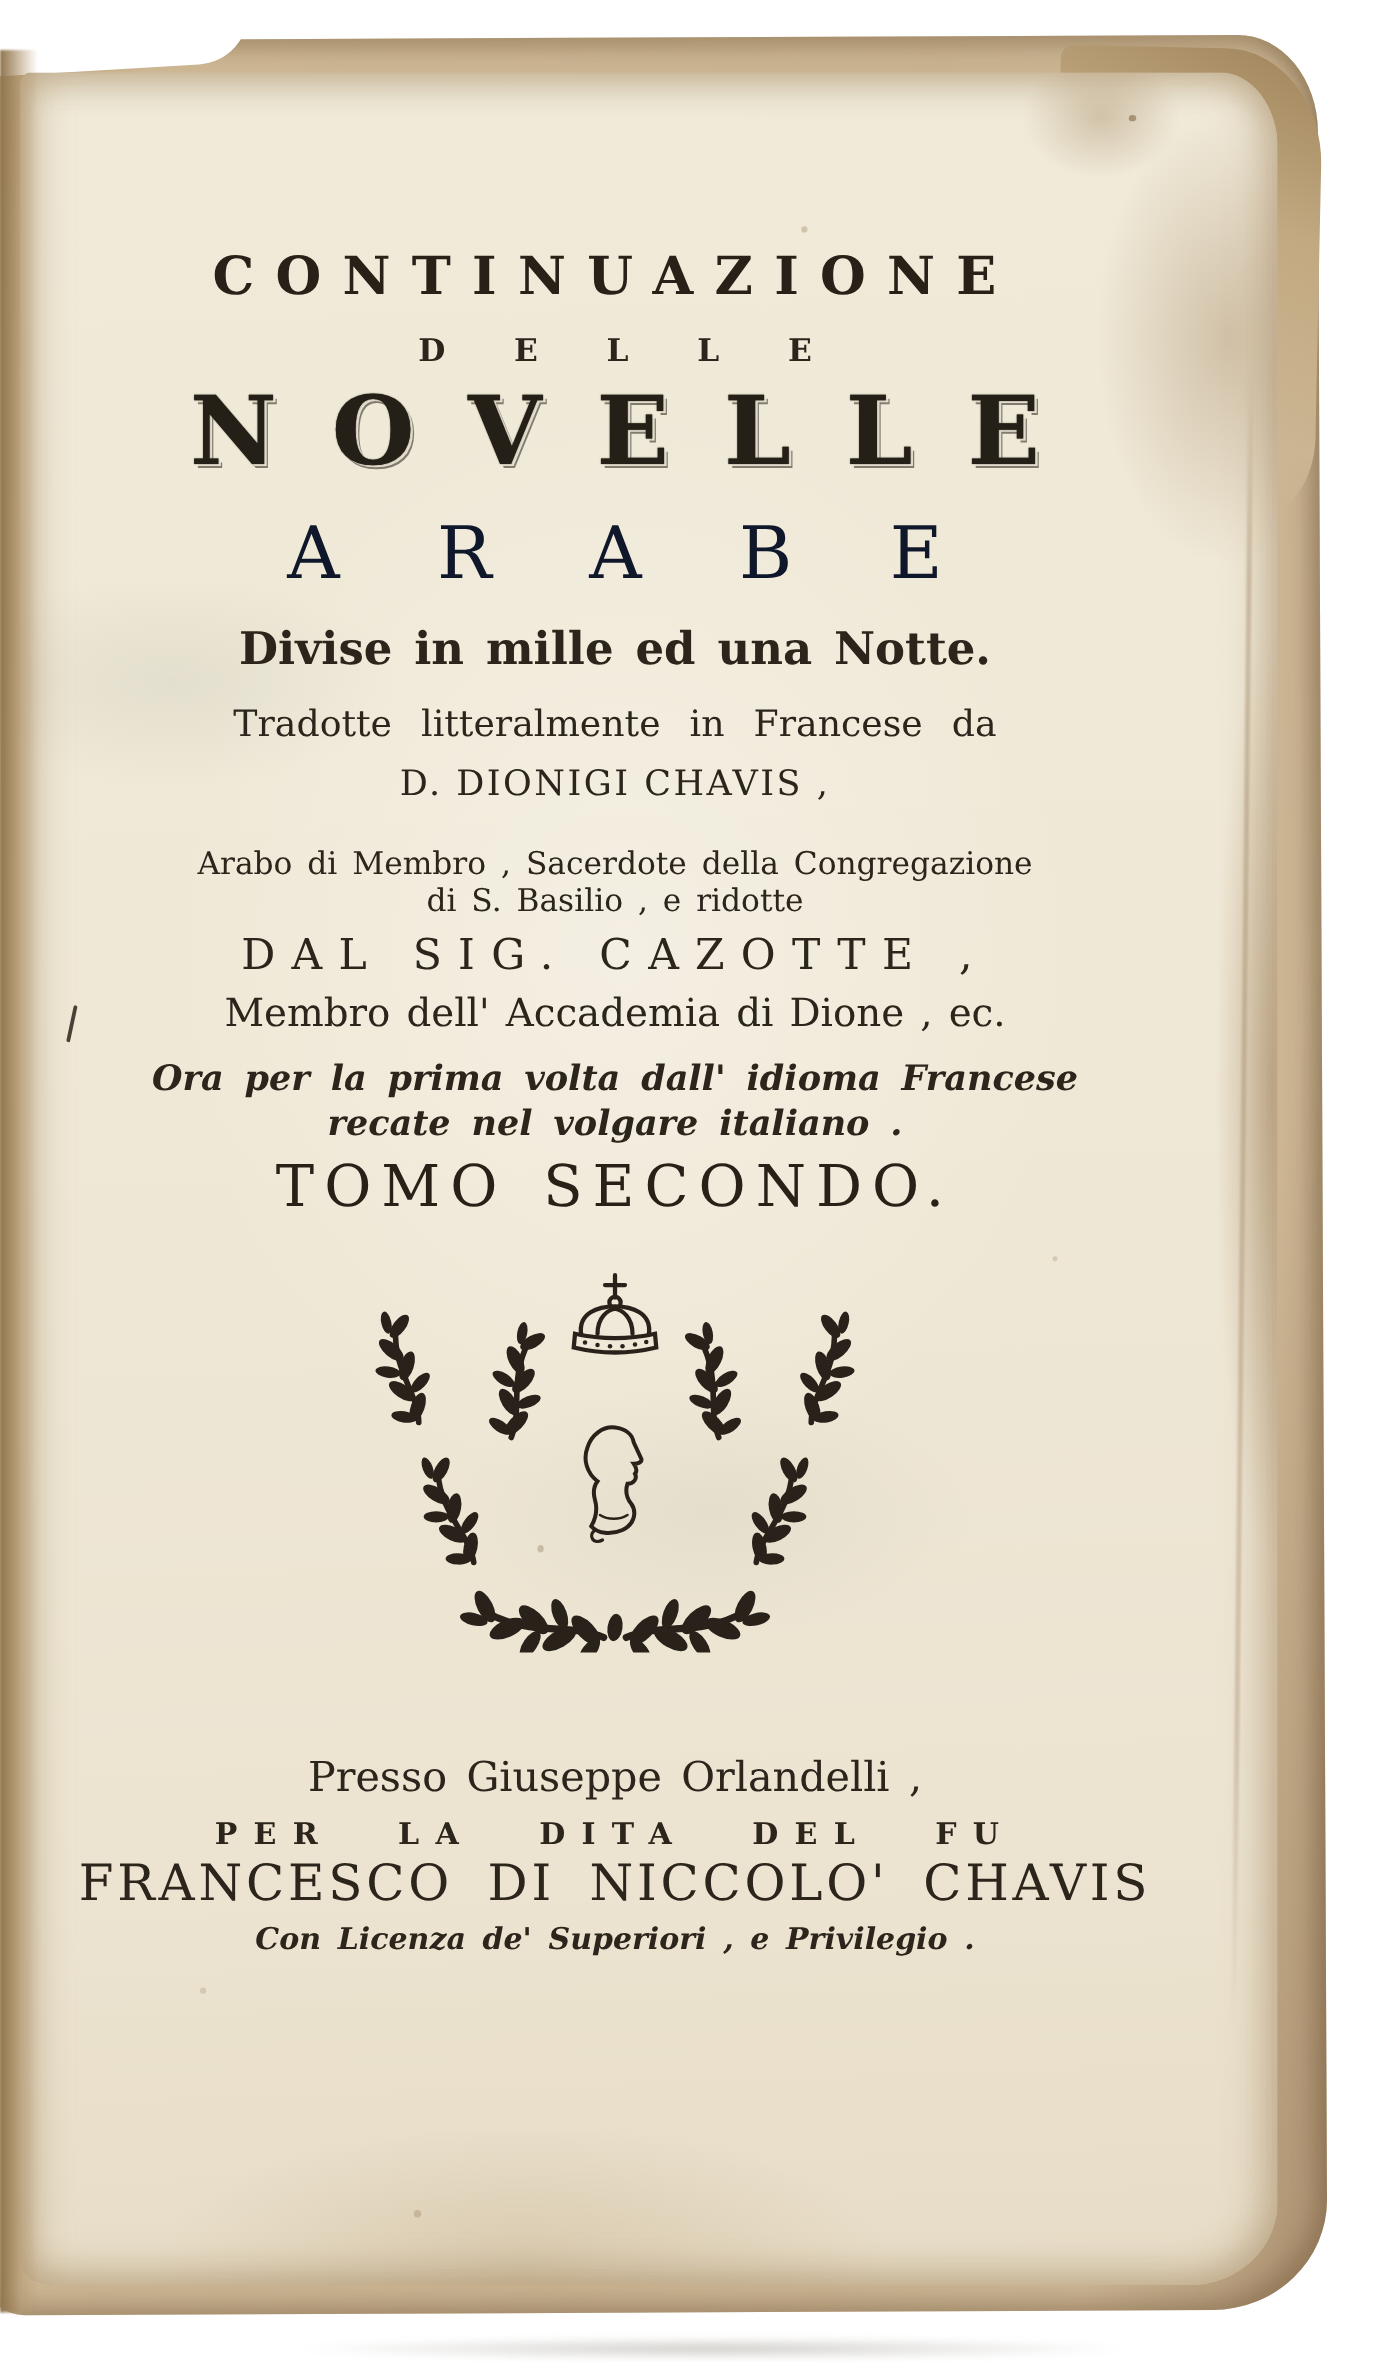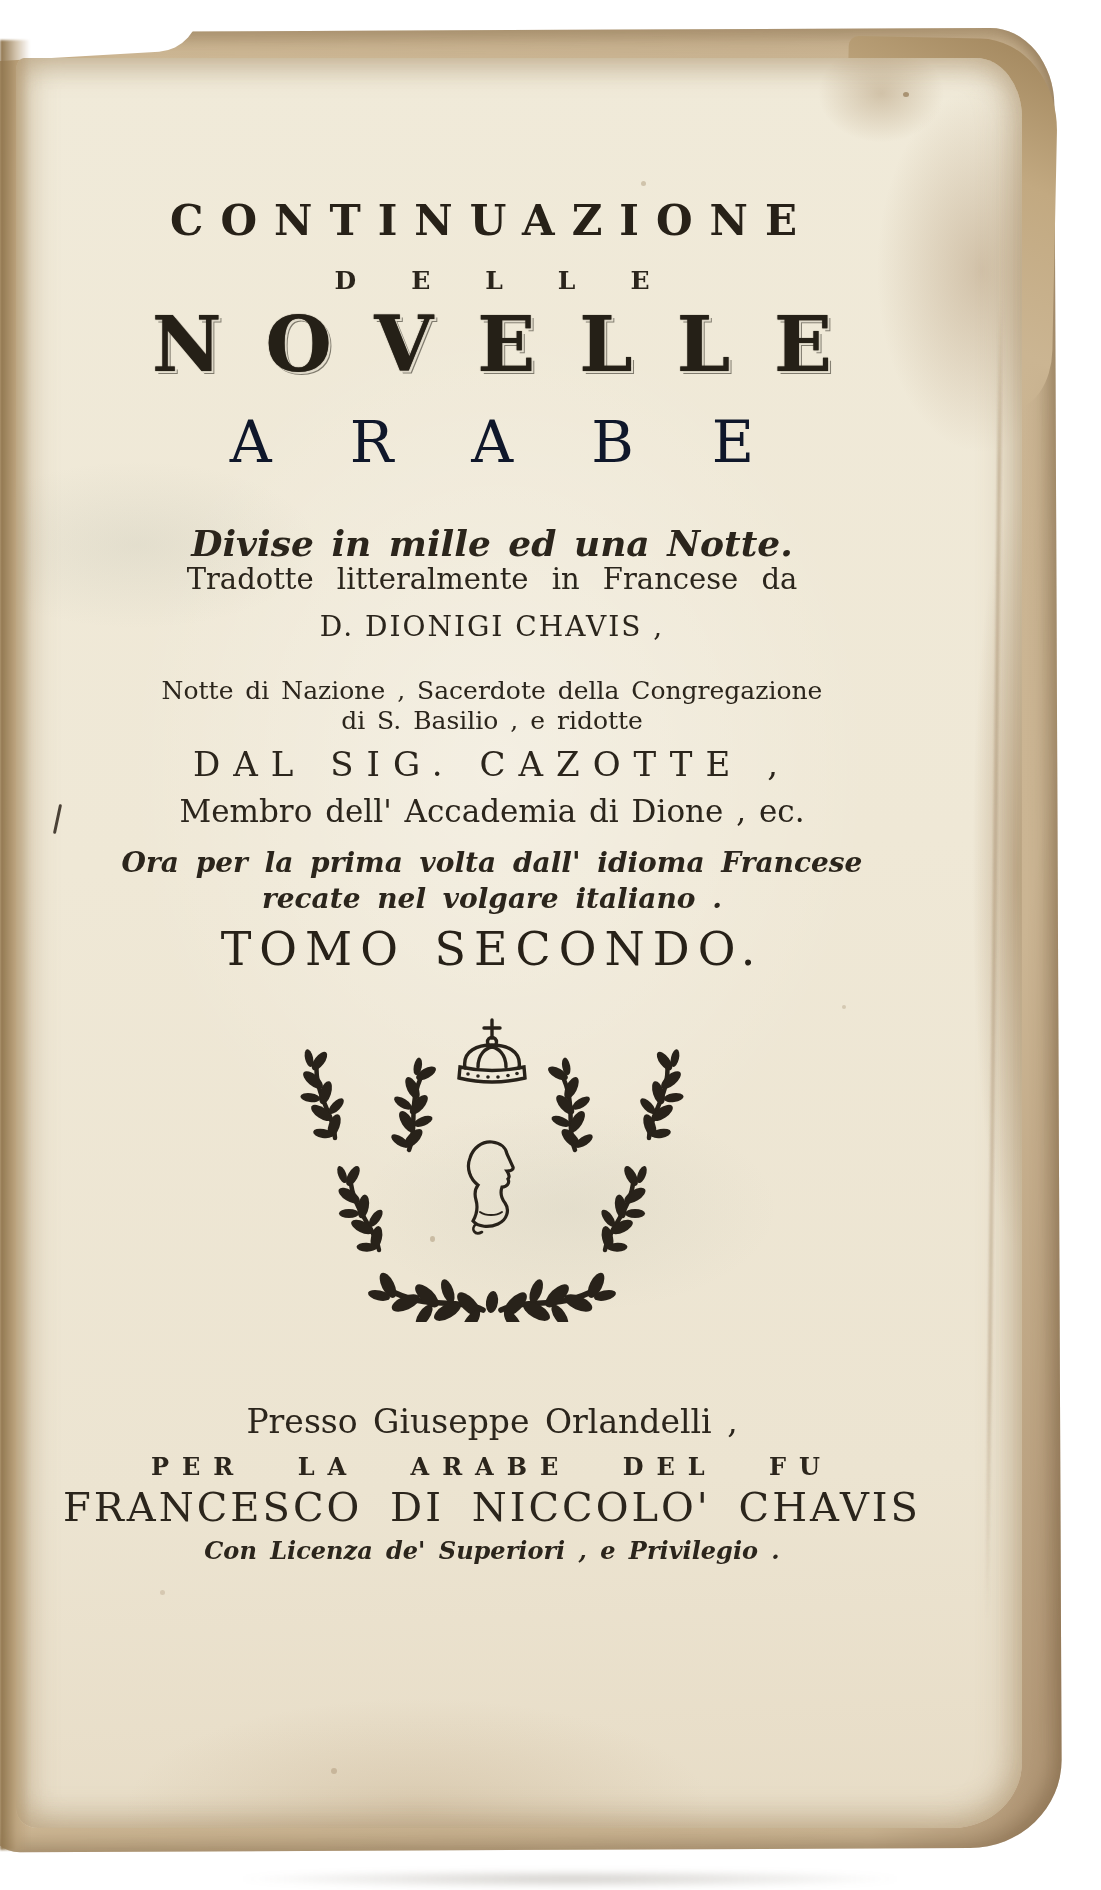--- a/index.html
+++ b/index.html
@@ -65,21 +65,21 @@
   }
   
   .text-layer{position:absolute;left:32px;top:0;width:920px;height:1512px;color:#2b251c;}
   .line{position:absolute;left:0;right:0;text-align:center;white-space:nowrap;}
   .l-cont   {font-size:42px;letter-spacing:17px;font-weight:bold;color:#272118;}
   .l-delle  {font-size:25px;letter-spacing:55px;font-weight:bold;text-indent:55px;}
   .l-novelle{font-size:76px;letter-spacing:44px;font-weight:bold;color:#252017;
              text-shadow:0 0 1px #3a3226, 2px 2px 0 rgba(240,234,217,.9), 3px 3px 0 rgba(37,32,23,.55);
              text-indent:44px;}
   .l-arabe  {font-size:58px;letter-spacing:78px;font-weight:500;color:#0f172a;text-indent:78px;}
-  .l-divise {font-size:36px;font-style:italic;font-weight:bold;word-spacing:5px;margin-top:24px;}
+  .l-divise {font-size:36px;font-weight:bold;word-spacing:5px;}
   .l-tradotte{font-size:29px;word-spacing:14px;}
   .l-chavis {font-size:28px;letter-spacing:2px;}
   .l-small  {font-size:25px;word-spacing:4px;}
   .l-cazotte{font-size:34px;letter-spacing:13px;}
   .l-membro {font-size:31px;word-spacing:3px;}
   .l-ora    {font-size:28px;font-style:italic;font-weight:bold;word-spacing:7px;}
   .l-tomo   {font-size:46px;letter-spacing:8px;word-spacing:6px;color:#272118;}
   .l-venezia{font-size:40px;letter-spacing:2px;}
   .l-presso {font-size:33px;word-spacing:5px;}
   .l-dita   {font-size:24px;letter-spacing:13px;word-spacing:30px;font-weight:bold;}
@@ -106,21 +106,21 @@
 <span class="speck" style="left:842px;top:1005px;width:4px;height:4px;opacity:.4"></span>
 
 <div class="text-layer">
   <div class="line l-cont" style="top:196px">CONTINUAZIONE</div>
   <div class="line l-delle" style="top:266px">DELLE</div>
   <div class="line l-novelle" style="top:300px">NOVELLE</div>
   <div class="line l-arabe" style="top:408px">ARABE</div>
   <div class="line l-divise" style="top:498px">Divise in mille ed una Notte.</div>
   <div class="line l-tradotte" style="top:562px">Tradotte litteralmente in Francese da</div>
   <div class="line l-chavis" style="top:610px">D. DIONIGI CHAVIS ,</div>
-  <div class="line l-small" style="top:676px">Notte di Nazione , Sacerdote della Congregazione</div>
+  <div class="line l-small" style="top:676px">Arabo di Membro , Sacerdote della Congregazione</div>
   <div class="line l-small" style="top:706px">di S. Basilio , e ridotte</div>
   <div class="line l-cazotte" style="top:744px">DAL SIG. CAZOTTE ,</div>
   <div class="line l-membro" style="top:793px">Membro dell' Accademia di Dione , ec.</div>
   <div class="line l-ora" style="top:846px">Ora per la prima volta dall' idioma Francese</div>
   <div class="line l-ora" style="top:882px">recate nel volgare italiano .</div>
   <div class="line l-tomo" style="top:922px">TOMO SECONDO.</div>
 
   <svg class="vignette" width="490" height="316" viewBox="0 0 490 316" aria-hidden="true">
     <defs>
       <g id="spray" fill="#28221a" stroke="none">
@@ -187,16 +187,16 @@
       </g>
     <g>
         <use href="#spray" transform="translate(254,304) scale(-1,1) rotate(-82) scale(1.25)"></use>
       </g>
     <g fill="#28221a">
       <ellipse cx="245" cy="296" rx="6" ry="11" transform="rotate(8 245 296)"></ellipse>
     </g>
   </svg>
 
   <div class="line l-presso" style="top:1402px">Presso Giuseppe Orlandelli ,</div>
-  <div class="line l-dita" style="top:1452px">PER LA ARABE DEL FU</div>
+  <div class="line l-dita" style="top:1452px">PER LA DITA DEL FU</div>
   <div class="line l-pezzana" style="top:1484px">FRANCESCO DI NICCOLO' CHAVIS</div>
   <div class="line l-licenza" style="top:1536px">Con Licenza de' Superiori , e Privilegio .</div>
 </div>
 
 </body></html>

